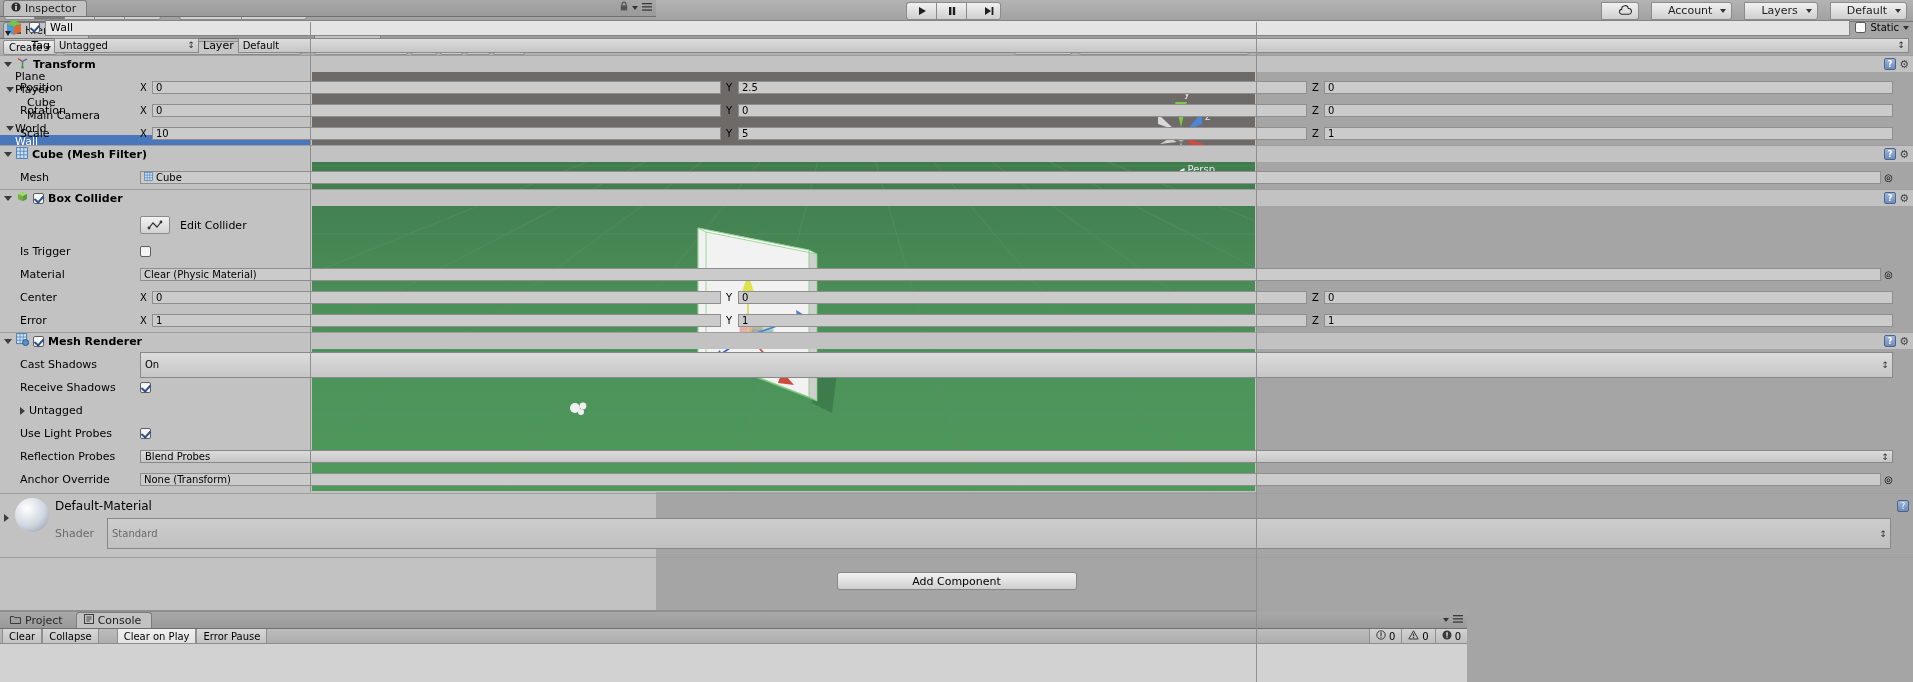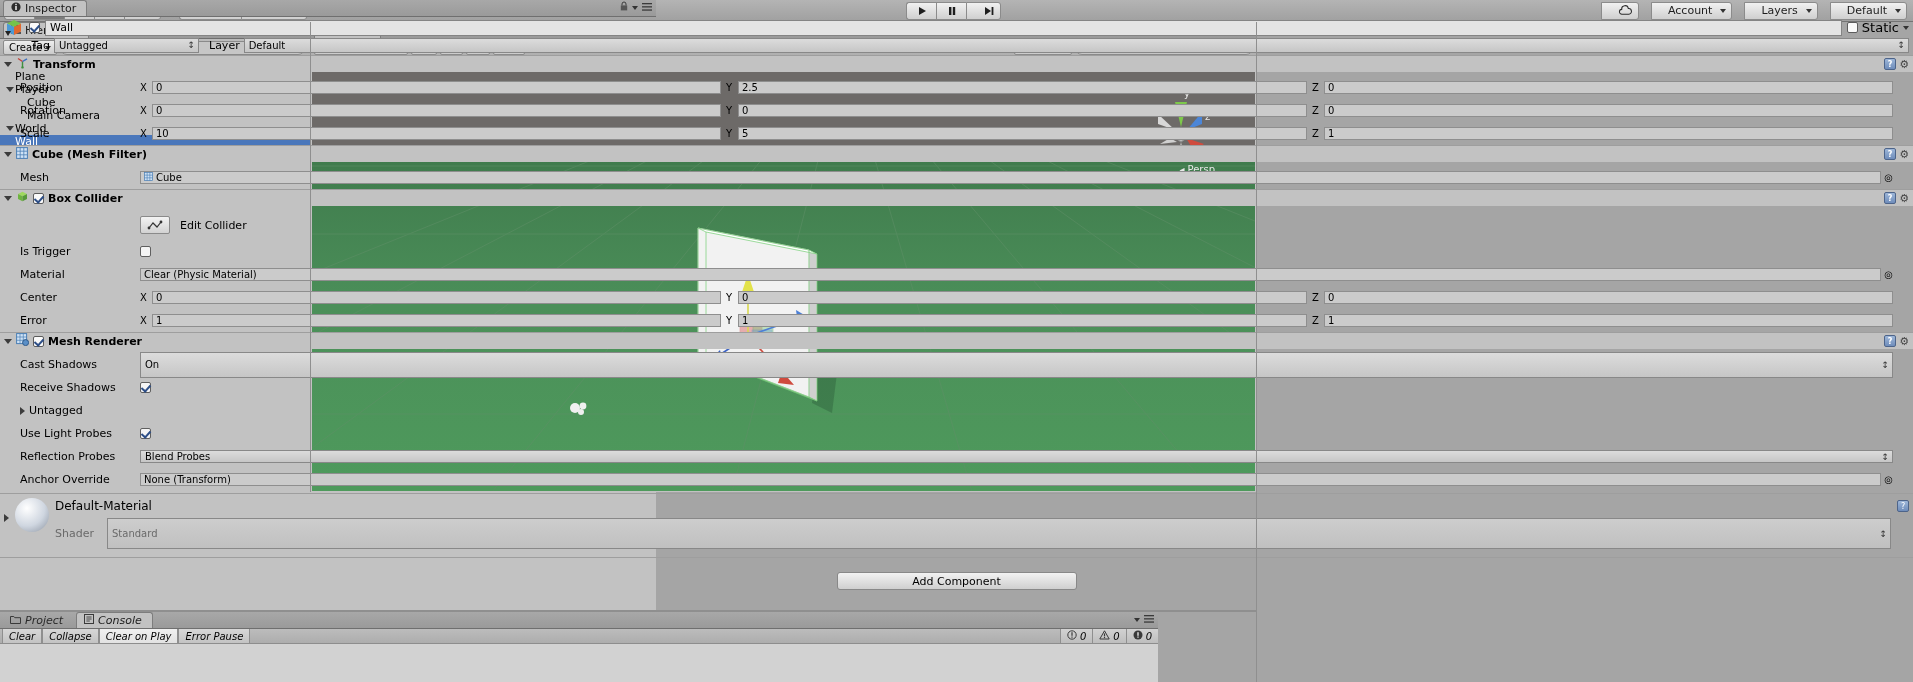--- a/index.html
+++ b/index.html
@@ -95,21 +95,21 @@
   .cube-ico { width:20px; height:20px; position:relative; flex:0 0 20px; }
   .cbx { position:absolute; width:11px; height:11px; background:#fafafa; border:1px solid #5c5c5c; border-radius:2px; }
   .cbx.checked::after {
     content:""; position:absolute; left:2px; top:0px; width:4px; height:7px;
     border:solid #2e4f87; border-width:0 2px 2px 0; transform:rotate(42deg);
   }
   .namefield {
     flex:1; height:16px; background:#e4e4e4; border:1px solid #848484;
     display:flex; align-items:center; padding:0 4px; font-size:11px;
   }
-  .static-box { display:flex; align-items:center; gap:4px; font-size:13px; }
+  .static-box { display:flex; align-items:center; gap:4px; font-size:10px; }
   .taglayer { display:flex; align-items:center; height:17px; padding:1px 4px 0 4px; gap:4px; font-size:11px; }
   .lbl-sm { font-size:11px; white-space:nowrap; }
   .dropdown {
     height:15px; background:linear-gradient(#dcdcdc,#c6c6c6);
     border:1px solid #888; display:flex; align-items:center;
     padding:0 12px 0 4px; font-size:10px; position:relative; white-space:nowrap;
   }
   .dropdown::after {
     content:"\2195"; position:absolute; right:3px; font-size:9px; color:#333;
   }
@@ -147,29 +147,29 @@
   .addcomp {
     width:240px;height:18px;margin:14px auto 0 auto;
     background:linear-gradient(#f2f2f2,#cfcfcf);border:1px solid #888;border-radius:3px;
     display:flex;align-items:center;justify-content:center;font-size:11px;
   }
   .helpbtn { width:12px;height:12px;background:linear-gradient(#9db6d8,#6f8dbb);border:1px solid #4d648a;border-radius:2px;
     font-size:8px;color:#fff;display:flex;align-items:center;justify-content:center; }
   .gear { font-size:11px; color:#444; }
 
   
-  #bottom { left:0; top:612px; width:1158px; height:70px;font-style:italic; }
+  #bottom { left:0; top:612px; width:1467px; height:70px; }
   .cons-toolbar {
     height:15px; background:linear-gradient(#bcbcbc,#adadad);
     border-bottom:1px solid #8d8d8d; display:flex; align-items:center; padding-left:2px;
   }
   .cbtn { height:14px;padding:0 6px;display:flex;align-items:center;
     border-left:1px solid #8f8f8f;border-right:1px solid #8f8f8f;font-size:10px;
     background:linear-gradient(#d7d7d7,#c3c3c3); }
-  .cbtn.pressed { background:linear-gradient(#f0f0f0,#e2e2e2); }
+  .cbtn.pressed { background:linear-gradient(#f0f0f0,#e2e2e2);margin-left:18px; }
   .counts { margin-left:auto; display:flex; height:14px; }
   .cnt { display:flex;align-items:center;gap:3px;padding:0 6px;font-size:10px;
     border-left:1px solid #8f8f8f;background:linear-gradient(#d2d2d2,#bebebe); }
   .cons-body { position:absolute;top:32px;left:0;right:0;bottom:0;background:#d2d2d2; }
 
   .vsplit { position:absolute; background:#8f8f8f; }
 </style>
 </head>
 <body>
 
@@ -580,21 +580,21 @@
           <span>Static</span>
           <span class="caret"></span>
         </span>
       </div>
 
       <div class="taglayer">
         <span class="lbl-sm" style="width:46px;text-align:right">Tag</span>
         <span class="dropdown" style="flex:0 0 145px">
           <span>Untagged</span>
         </span>
-        <span class="lbl-sm" style="margin-left:6px">Layer</span>
+        <span class="lbl-sm" style="">Layer</span>
         <span class="dropdown" style="flex:1">
           <span>Default</span>
         </span>
       </div>
 
       <div class="comp-sep"></div>
 
       <div class="comp-head">
         <span class="tri-d"></span>
         <span>

